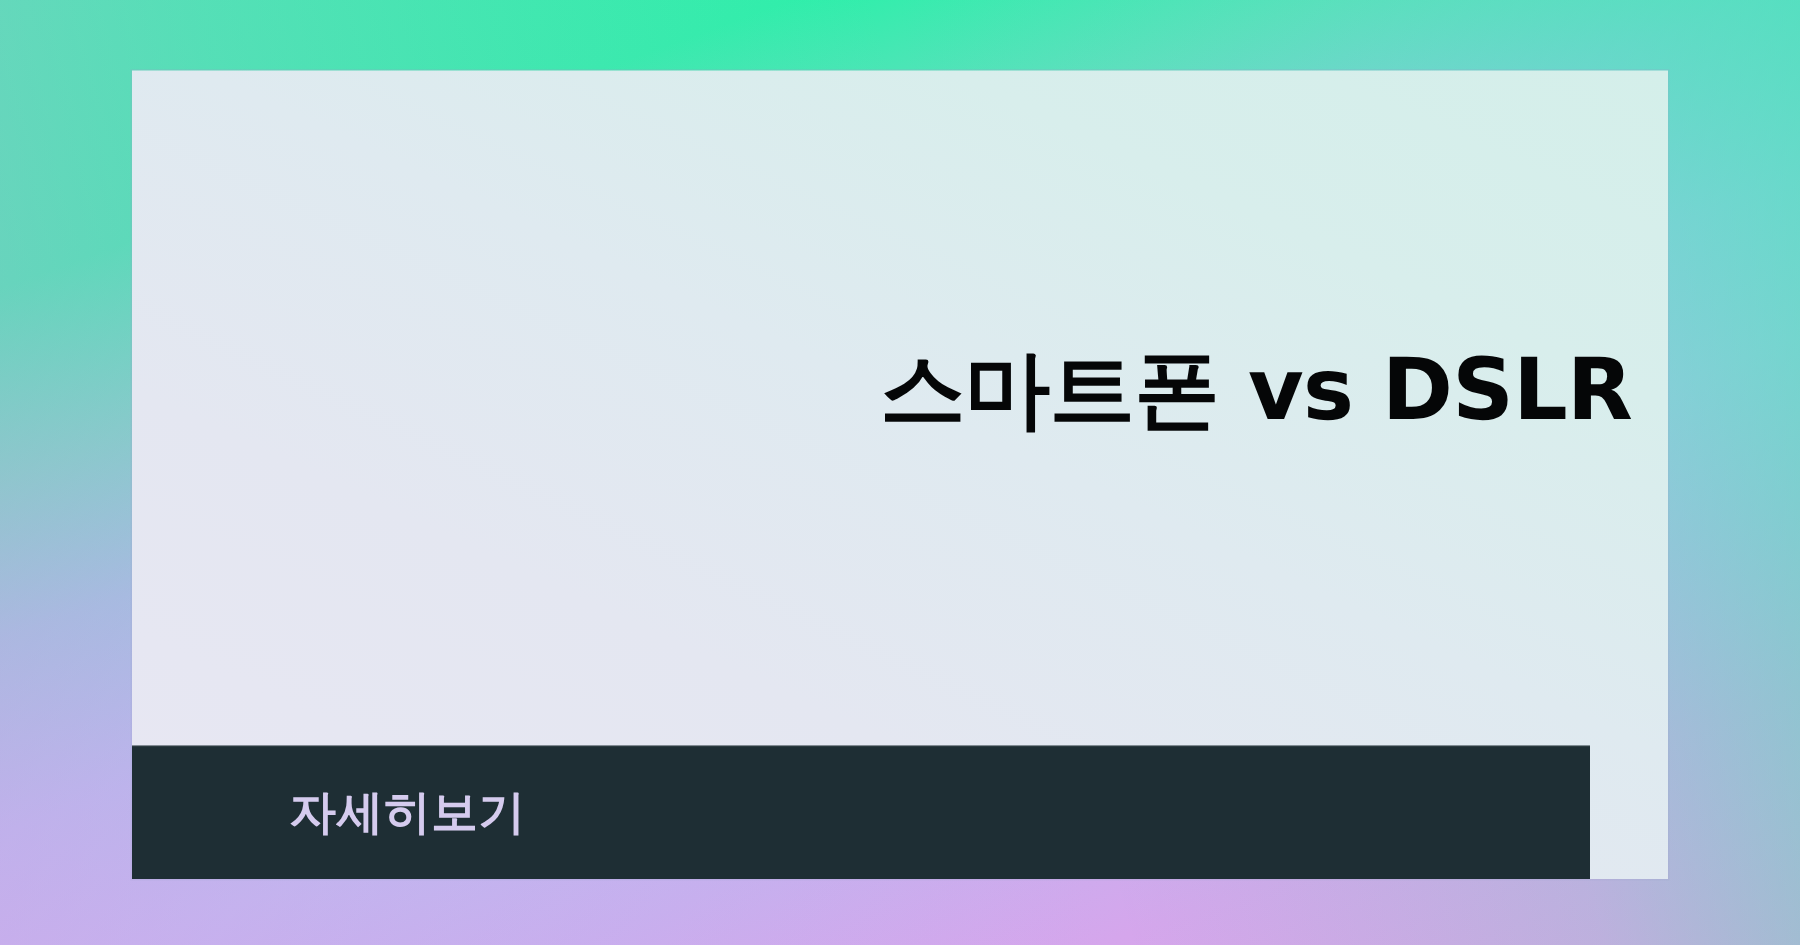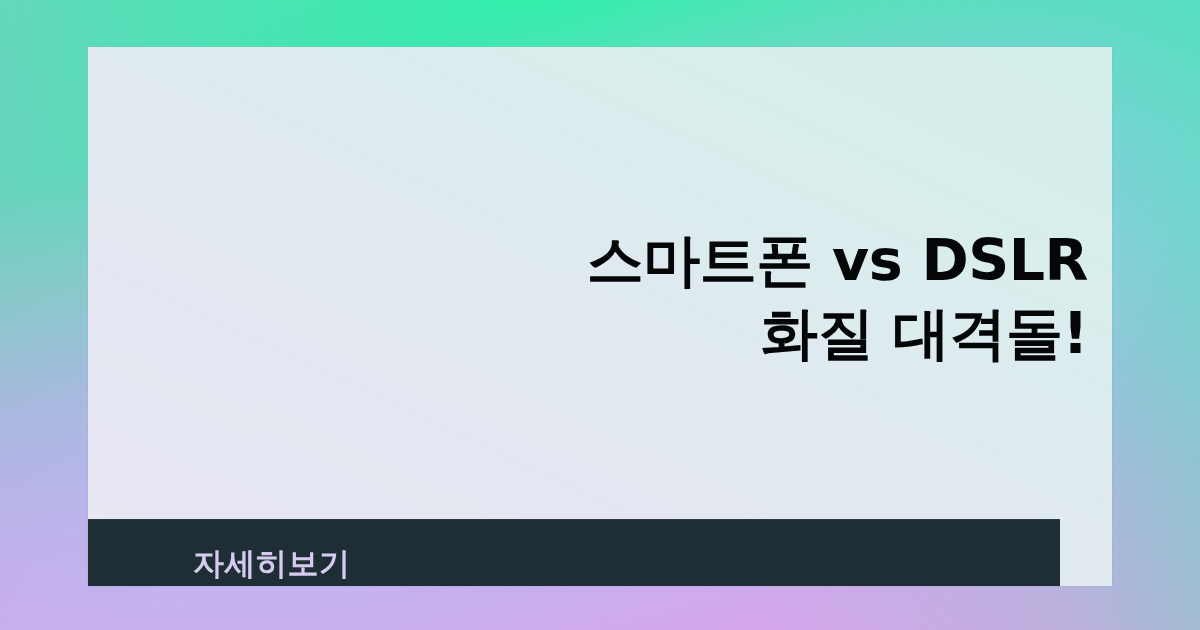--- a/index.html
+++ b/index.html
@@ -94,21 +94,21 @@
     white-space: nowrap;
   }
   .title-line.latin {
     letter-spacing: 0.5px;
   }
 
   
   #cta-bar {
     position: absolute;
     left: 0;
-    top: 472px;
+    top: 450px;
     width: 972px;
     height: 89px;
     background: #1e2e34;
     display: flex;
     align-items: center;
     box-shadow: inset 0 1px 0 rgba(255,255,255,0.06);
   }
   #cta-label {
     font-family: "DejaVu Sans", "Liberation Sans", sans-serif;
     font-weight: 700;
@@ -123,21 +123,20 @@
 <body>
 
 <div id="thumbnail-canvas">
 
   <div id="gradient-backdrop"></div>
 
   <div id="content-card">
 
     <div id="title-block">
       <span class="title-line">스마트폰 vs DSLR</span>
-      <span class="title-line">화질 대격돌!</span>
     </div>
 
     <div id="cta-bar">
       <span id="cta-label">자세히보기</span>
     </div>
 
   </div>
 </div>
 
 </body></html>

